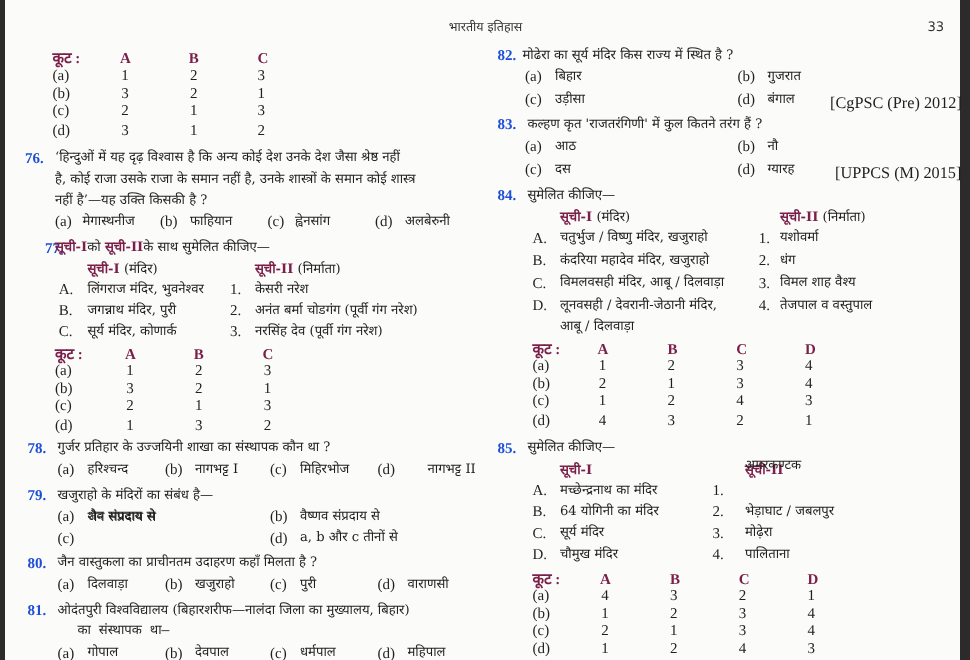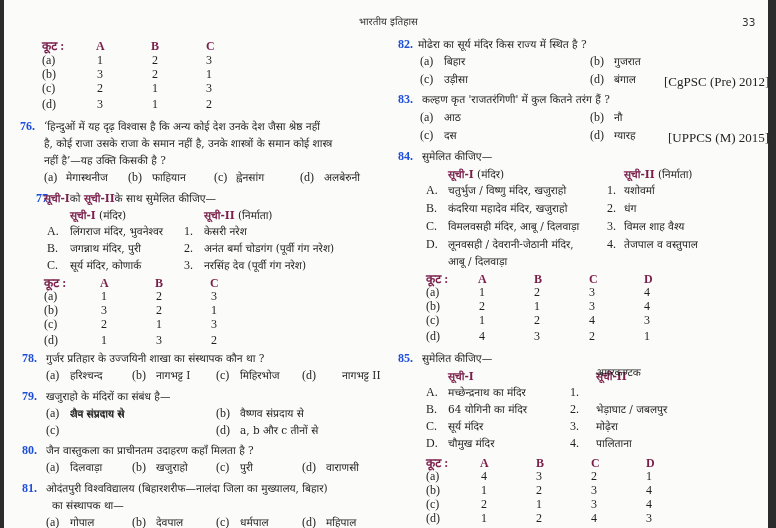--- a/index.html
+++ b/index.html
@@ -158,21 +158,21 @@
     <span class="abs" style="left:152px;top:461px;">खजुराहो</span>
     <span class="abs lbl" style="left:212px;top:461px;">(c)</span>
     <span class="abs" style="left:236px;top:461px;">पुरी</span>
     <span class="abs lbl" style="left:298px;top:461px;">(d)</span>
     <span class="abs" style="left:322px;top:461px;">वाराणसी</span>
   </div>
 
   <div>
     <span class="abs qn" style="left:18px;top:482px;">81.</span>
     <span class="abs" style="left:42px;top:482px;">ओदंतपुरी विश्वविद्यालय (बिहारशरीफ—नालंदा जिला का मुख्यालय, बिहार)</span>
-    <span class="abs" style="left:48px;top:499px;">का संस्थापक था—</span>
+    <span class="abs" style="left:58px;top:499px;font-family:Liberation Mono, monospace;">का संस्थापक था—</span>
     <span class="abs lbl" style="left:42px;top:516px;">(a)</span>
     <span class="abs" style="left:66px;top:516px;">गोपाल</span>
     <span class="abs lbl" style="left:128px;top:516px;">(b)</span>
     <span class="abs" style="left:152px;top:516px;">देवपाल</span>
     <span class="abs lbl" style="left:212px;top:516px;">(c)</span>
     <span class="abs" style="left:236px;top:516px;">धर्मपाल</span>
     <span class="abs lbl" style="left:298px;top:516px;">(d)</span>
     <span class="abs" style="left:322px;top:516px;">महिपाल</span>
   </div>
 

